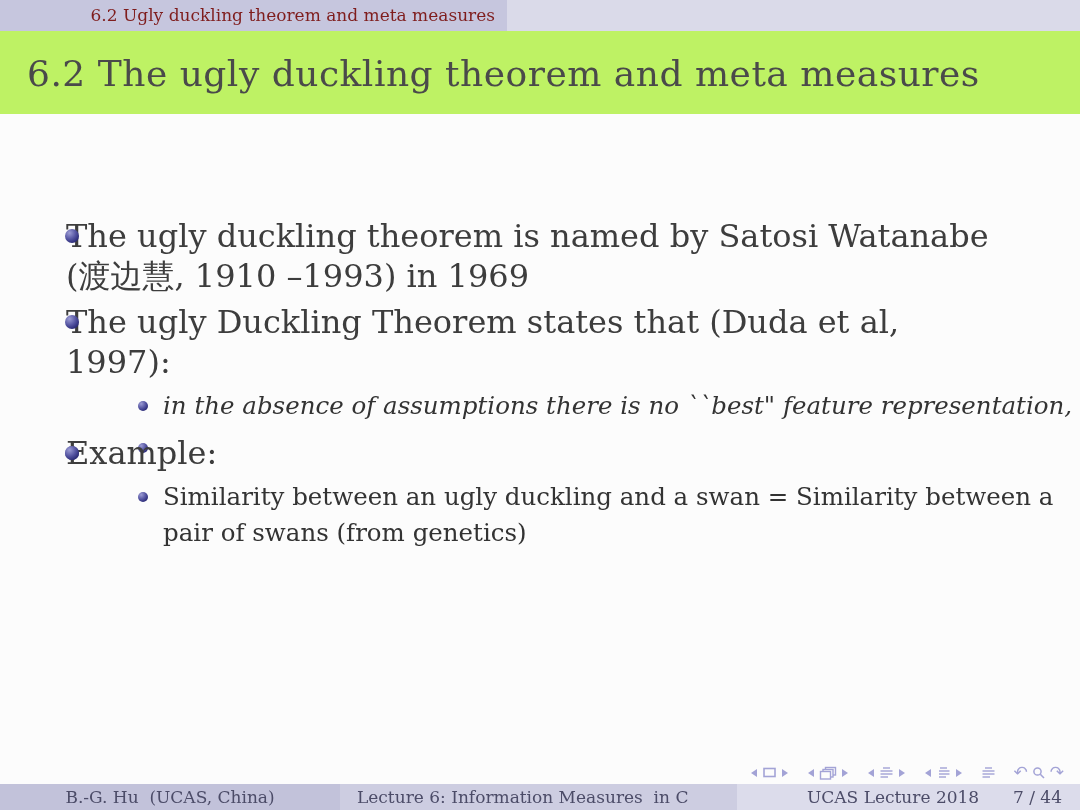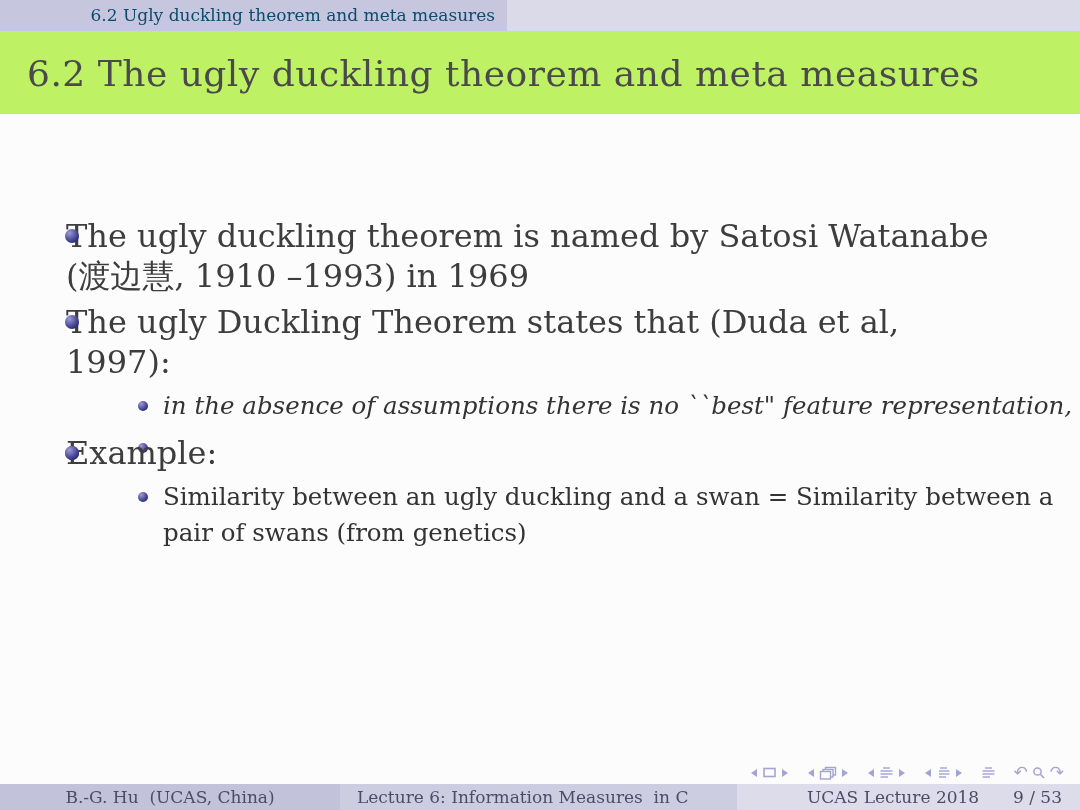--- a/index.html
+++ b/index.html
@@ -16,21 +16,21 @@
   .topbar {
     position: absolute; top: 0; left: 0; width: 1080px; height: 31px;
     display: flex;
   }
   .topbar-left {
     width: 507px; height: 31px;
     background: #c6c6de;
     text-align: right;
     line-height: 31px;
     font-size: 17px;
-    color: #0c4a6e;
+    color: #7f1d1d;
     padding-right: 12px;
     white-space: nowrap;
     overflow: hidden;
   }
   .topbar-right { flex: 1; height: 31px; background: #dadae9; }
 
   
   .titleband {
     position: absolute; top: 31px; left: 0; width: 1080px; height: 83px;
     background: #bef264;
@@ -193,15 +193,15 @@
     </svg>
     <span class="nav-uni">↷</span>
   </span>
 </div>
 
 <div class="footer">
   <div class="seg seg-author">B.-G. Hu&nbsp; (UCAS, China)</div>
   <div class="seg seg-lecture">Lecture 6: Information Measures&nbsp; in C</div>
   <div class="seg seg-venue">
     <span>UCAS Lecture 2018</span>
-    <span>9 / 53</span>
+    <span>7 / 44</span>
   </div>
 </div>
 
 </body></html>

